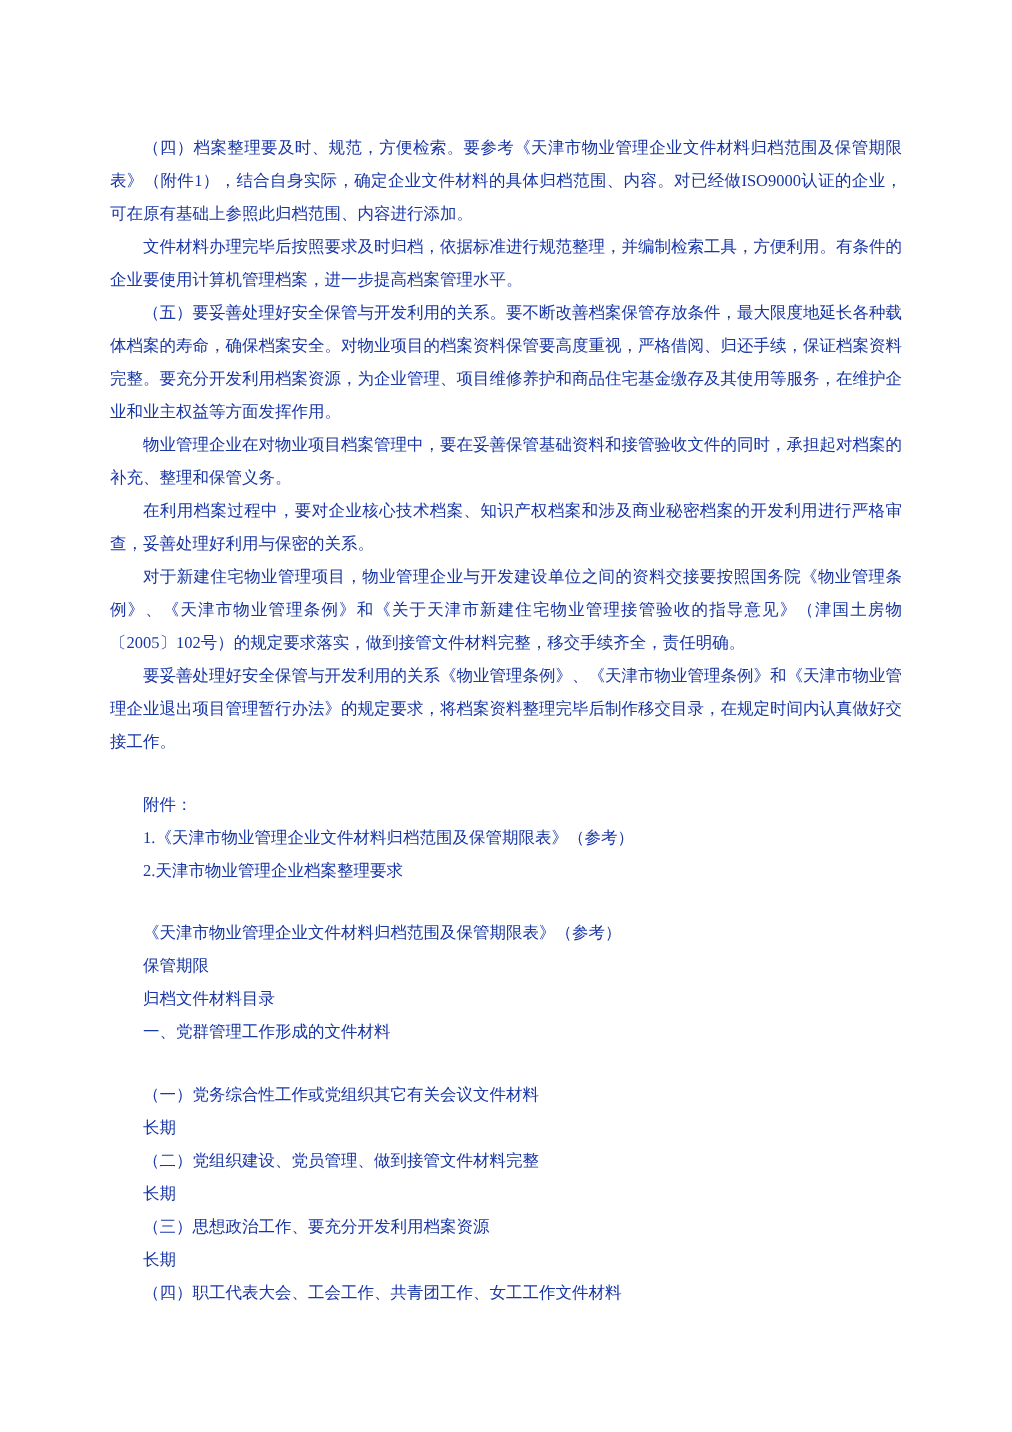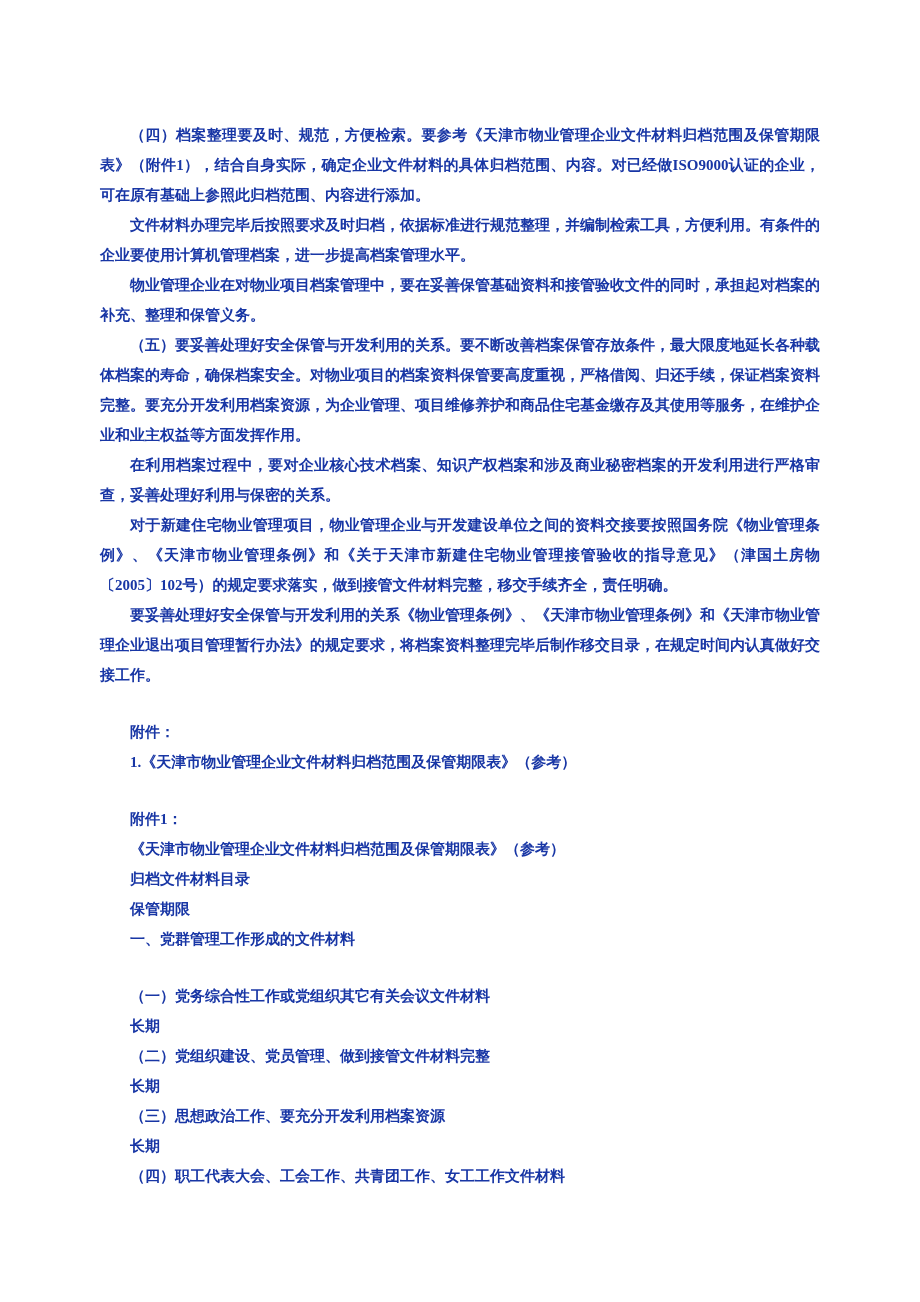--- a/index.html
+++ b/index.html
@@ -13,50 +13,49 @@
     }
     .page {
       width: 920px;
       padding: 120px 100px 80px 100px;
       box-sizing: border-box;
     }
     .para {
       text-indent: 2em;
       margin: 0;
       text-align: justify;
-      font-weight: bold;
     }
     .spacer {
       height: 1.8em;
     }
   </style>
 </head>
 <body>
 
 <div class="page">
 
   <p class="para">（四）档案整理要及时、规范，方便检索。要参考《天津市物业管理企业文件材料归档范围及保管期限表》（附件1），结合自身实际，确定企业文件材料的具体归档范围、内容。对已经做ISO9000认证的企业，可在原有基础上参照此归档范围、内容进行添加。</p>
   <p class="para">文件材料办理完毕后按照要求及时归档，依据标准进行规范整理，并编制检索工具，方便利用。有条件的企业要使用计算机管理档案，进一步提高档案管理水平。</p>
+  <p class="para">（五）要妥善处理好安全保管与开发利用的关系。要不断改善档案保管存放条件，最大限度地延长各种载体档案的寿命，确保档案安全。对物业项目的档案资料保管要高度重视，严格借阅、归还手续，保证档案资料完整。要充分开发利用档案资源，为企业管理、项目维修养护和商品住宅基金缴存及其使用等服务，在维护企业和业主权益等方面发挥作用。</p>
   <p class="para">物业管理企业在对物业项目档案管理中，要在妥善保管基础资料和接管验收文件的同时，承担起对档案的补充、整理和保管义务。</p>
-  <p class="para">（五）要妥善处理好安全保管与开发利用的关系。要不断改善档案保管存放条件，最大限度地延长各种载体档案的寿命，确保档案安全。对物业项目的档案资料保管要高度重视，严格借阅、归还手续，保证档案资料完整。要充分开发利用档案资源，为企业管理、项目维修养护和商品住宅基金缴存及其使用等服务，在维护企业和业主权益等方面发挥作用。</p>
   <p class="para">在利用档案过程中，要对企业核心技术档案、知识产权档案和涉及商业秘密档案的开发利用进行严格审查，妥善处理好利用与保密的关系。</p>
   <p class="para">对于新建住宅物业管理项目，物业管理企业与开发建设单位之间的资料交接要按照国务院《物业管理条例》、《天津市物业管理条例》和《关于天津市新建住宅物业管理接管验收的指导意见》（津国土房物〔2005〕102号）的规定要求落实，做到接管文件材料完整，移交手续齐全，责任明确。</p>
   <p class="para">要妥善处理好安全保管与开发利用的关系《物业管理条例》、《天津市物业管理条例》和《天津市物业管理企业退出项目管理暂行办法》的规定要求，将档案资料整理完毕后制作移交目录，在规定时间内认真做好交接工作。</p>
 
   <div class="spacer"></div>
 
   <p class="para">附件：</p>
   <p class="para">1.《天津市物业管理企业文件材料归档范围及保管期限表》（参考）</p>
+  <p class="para">2.天津市物业管理企业档案整理要求</p>
 
   <div class="spacer"></div>
 
-  <p class="para">附件1：</p>
   <p class="para">《天津市物业管理企业文件材料归档范围及保管期限表》（参考）</p>
+  <p class="para">保管期限</p>
   <p class="para">归档文件材料目录</p>
-  <p class="para">保管期限</p>
   <p class="para">一、党群管理工作形成的文件材料</p>
 
   <div class="spacer"></div>
 
   <p class="para">（一）党务综合性工作或党组织其它有关会议文件材料</p>
   <p class="para">长期</p>
   <p class="para">（二）党组织建设、党员管理、做到接管文件材料完整</p>
   <p class="para">长期</p>
   <p class="para">（三）思想政治工作、要充分开发利用档案资源</p>
   <p class="para">长期</p>

